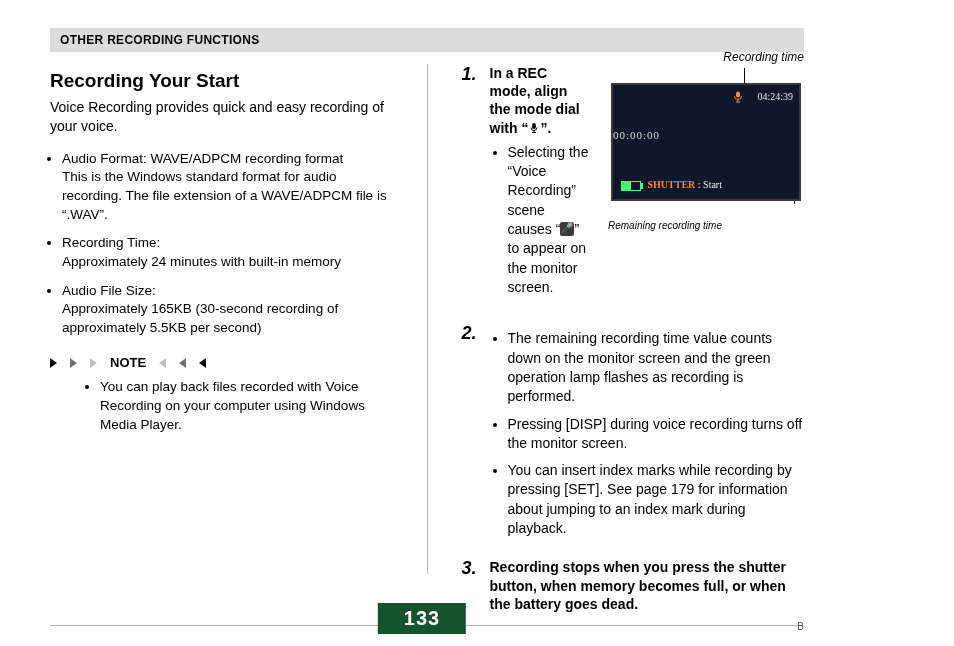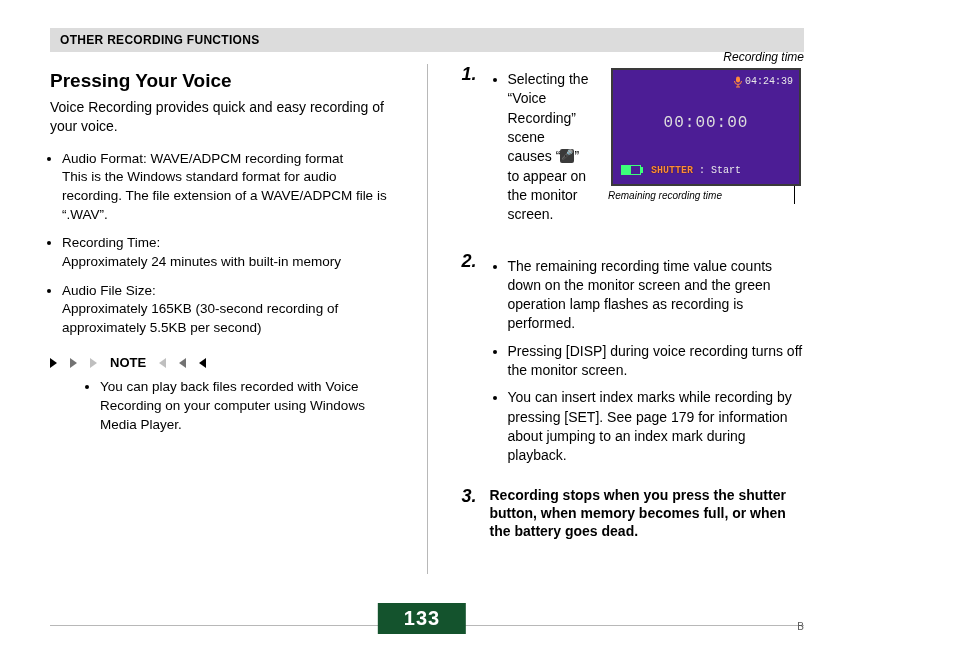--- a/index.html
+++ b/index.html
@@ -128,44 +128,43 @@
   }
   .fig-caption-bot {
     text-align: left;
     font-style: italic;
     font-size: 10px;
     margin-top: 2px;
   }
   .screen {
     width: 190px;
     height: 118px;
-    margin: 4px auto;
-    background: #4c1d95;
+    margin: 19px auto;
+    background: #0f172a;
     border: 2px solid #3a3a3a;
     position: relative;
     box-sizing: border-box;
     color:#fff;
-    font-family: Liberation Mono, monospace;
+    font-family: Liberation Serif, serif;
   }
   .screen .mic {
     position:absolute;
     top:6px; right:56px;
     color:#ff8a3c;
     font-size:12px;
   }
   .screen .remain {
     position:absolute;
     top:6px; right:6px;
     font-size:10px; color:#e8e8e8;
   }
   .screen .elapsed {
     position:absolute;
     top:44px; left:0; right:0;
-    text-align:center;
-    font-size:16px; color:#ddd;
+    font-size:11px; color:#ddd;
     letter-spacing:1px;
   }
   .screen .status {
     position:absolute;
     bottom:8px; left:8px;
     font-size:10px;
   }
   .screen .status .batt {
     display:inline-block; width:18px; height:8px;
     background:
@@ -241,21 +240,21 @@
 </head>
 <body>
 
 <div class="page">
 
   <div class="header-bar">OTHER RECORDING FUNCTIONS</div>
 
   <div class="columns">
 
     <div class="col">
-      <h1 class="title">Pressing Your Voice</h1>
+      <h1 class="title">Recording Your Start</h1>
       <div class="intro">Voice Recording provides quick and easy recording of your voice.</div>
 
       <ul class="spec-list">
         <li style="white-space:pre-line">Audio Format: WAVE/ADPCM recording format
 This is the Windows standard format for audio recording. The file extension of a WAVE/ADPCM file is “.WAV”.</li>
         <li style="white-space:pre-line">Recording Time:
 Approximately 24 minutes with built-in memory</li>
         <li style="white-space:pre-line">Audio File Size:
 Approximately 165KB (30-second recording of approximately 5.5KB per second)</li>
       </ul>
@@ -276,20 +275,28 @@
 
     <div class="divider"></div>
 
     <div class="col">
 
       <div class="step1-flex">
         <div class="step1-text">
           <div class="step">
             <div class="step-num">1.</div>
             <div class="step-body">
+              <div class="step-title">
+                <span>In a REC mode, align the mode dial with “</span><svg class="mic-inline" viewBox="0 0 12 12">
+                    <rect x="4.2" y="1" width="3.6" height="6" rx="1.8" fill="#000"></rect>
+                    <path d="M3 5.5a3 3 0 0 0 6 0" fill="none" stroke="#000" stroke-width="1"></path>
+                    <line x1="6" y1="8.5" x2="6" y2="10.5" stroke="#000" stroke-width="1"></line>
+                    <line x1="4" y1="10.5" x2="8" y2="10.5" stroke="#000" stroke-width="1"></line>
+                  </svg><span>”.</span>
+              </div>
               <ul class="step-sub">
                 <li>
                   <span>Selecting the “Voice Recording” scene causes “</span><span class="mic-box"></span><span>” to appear on the monitor screen.</span>
                 </li>
               </ul>
             </div>
           </div>
         </div>
 
         <div class="fig-wrap">

